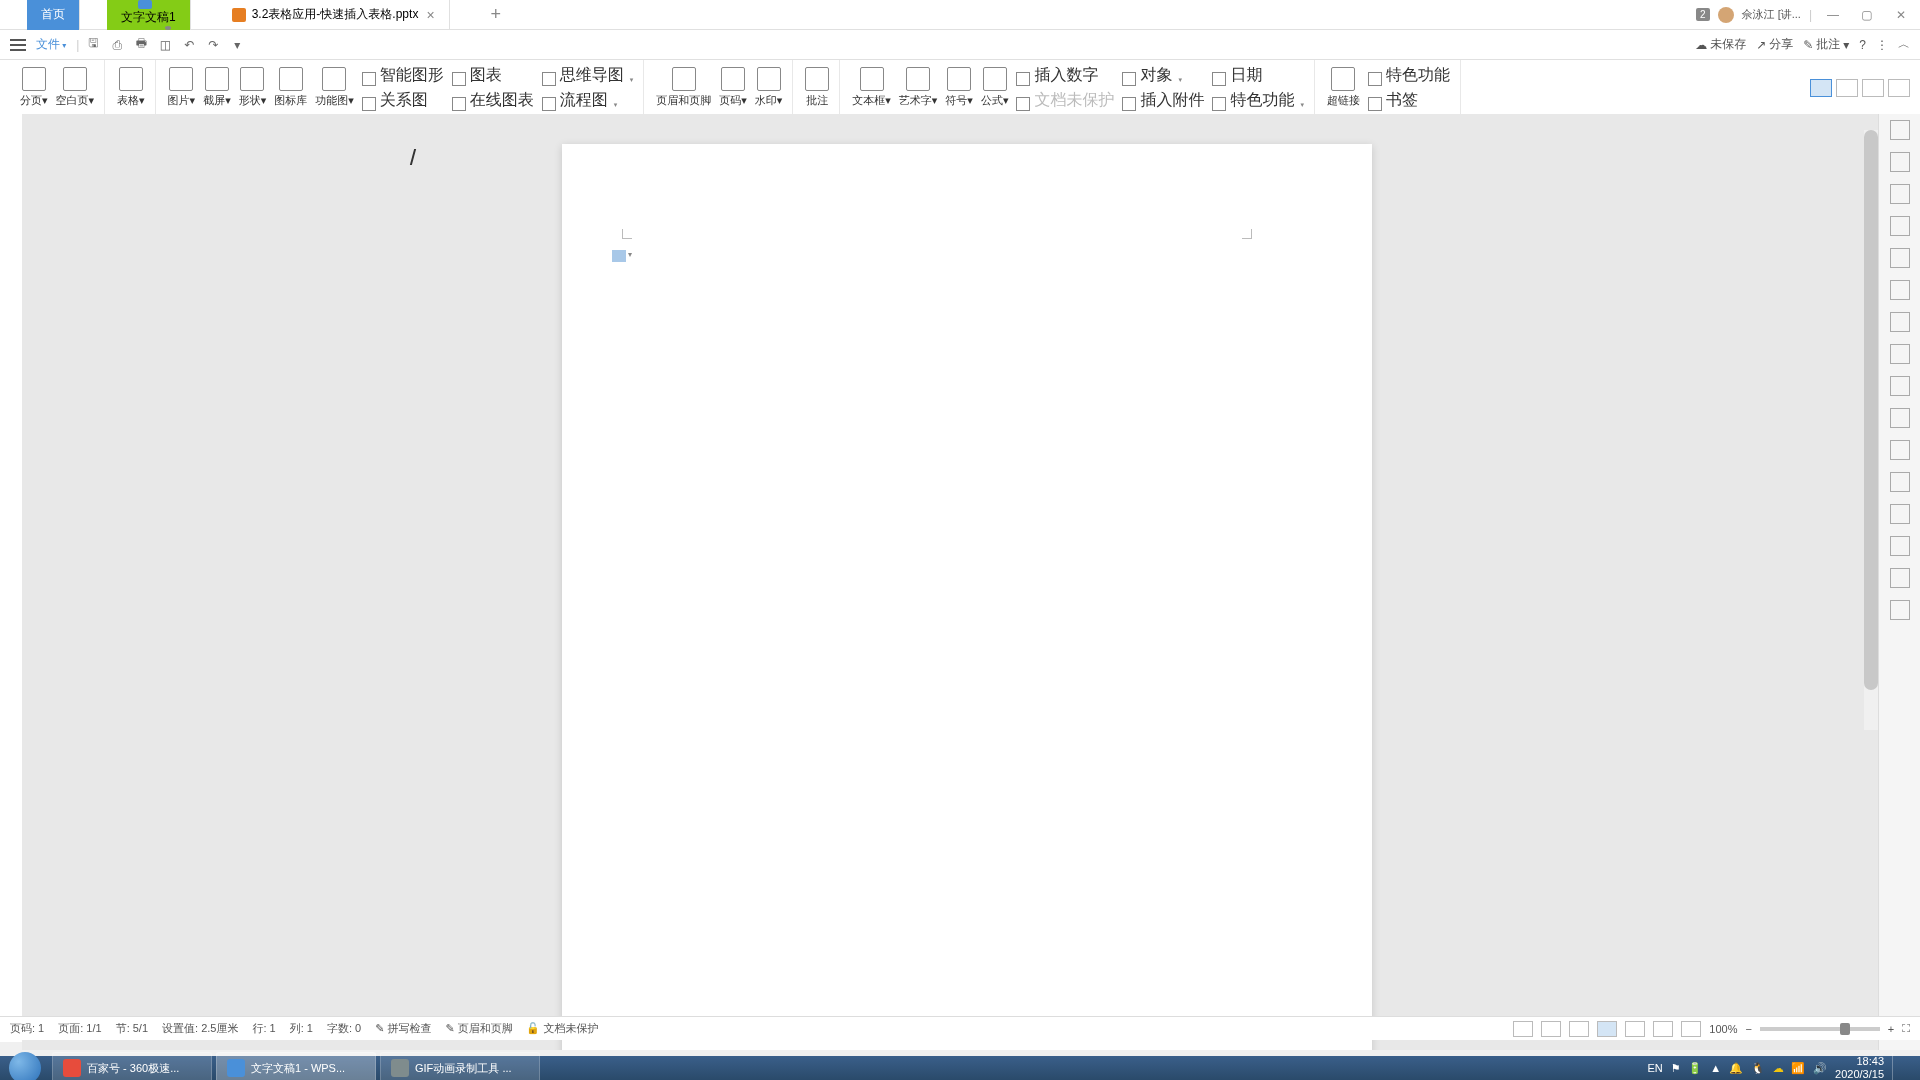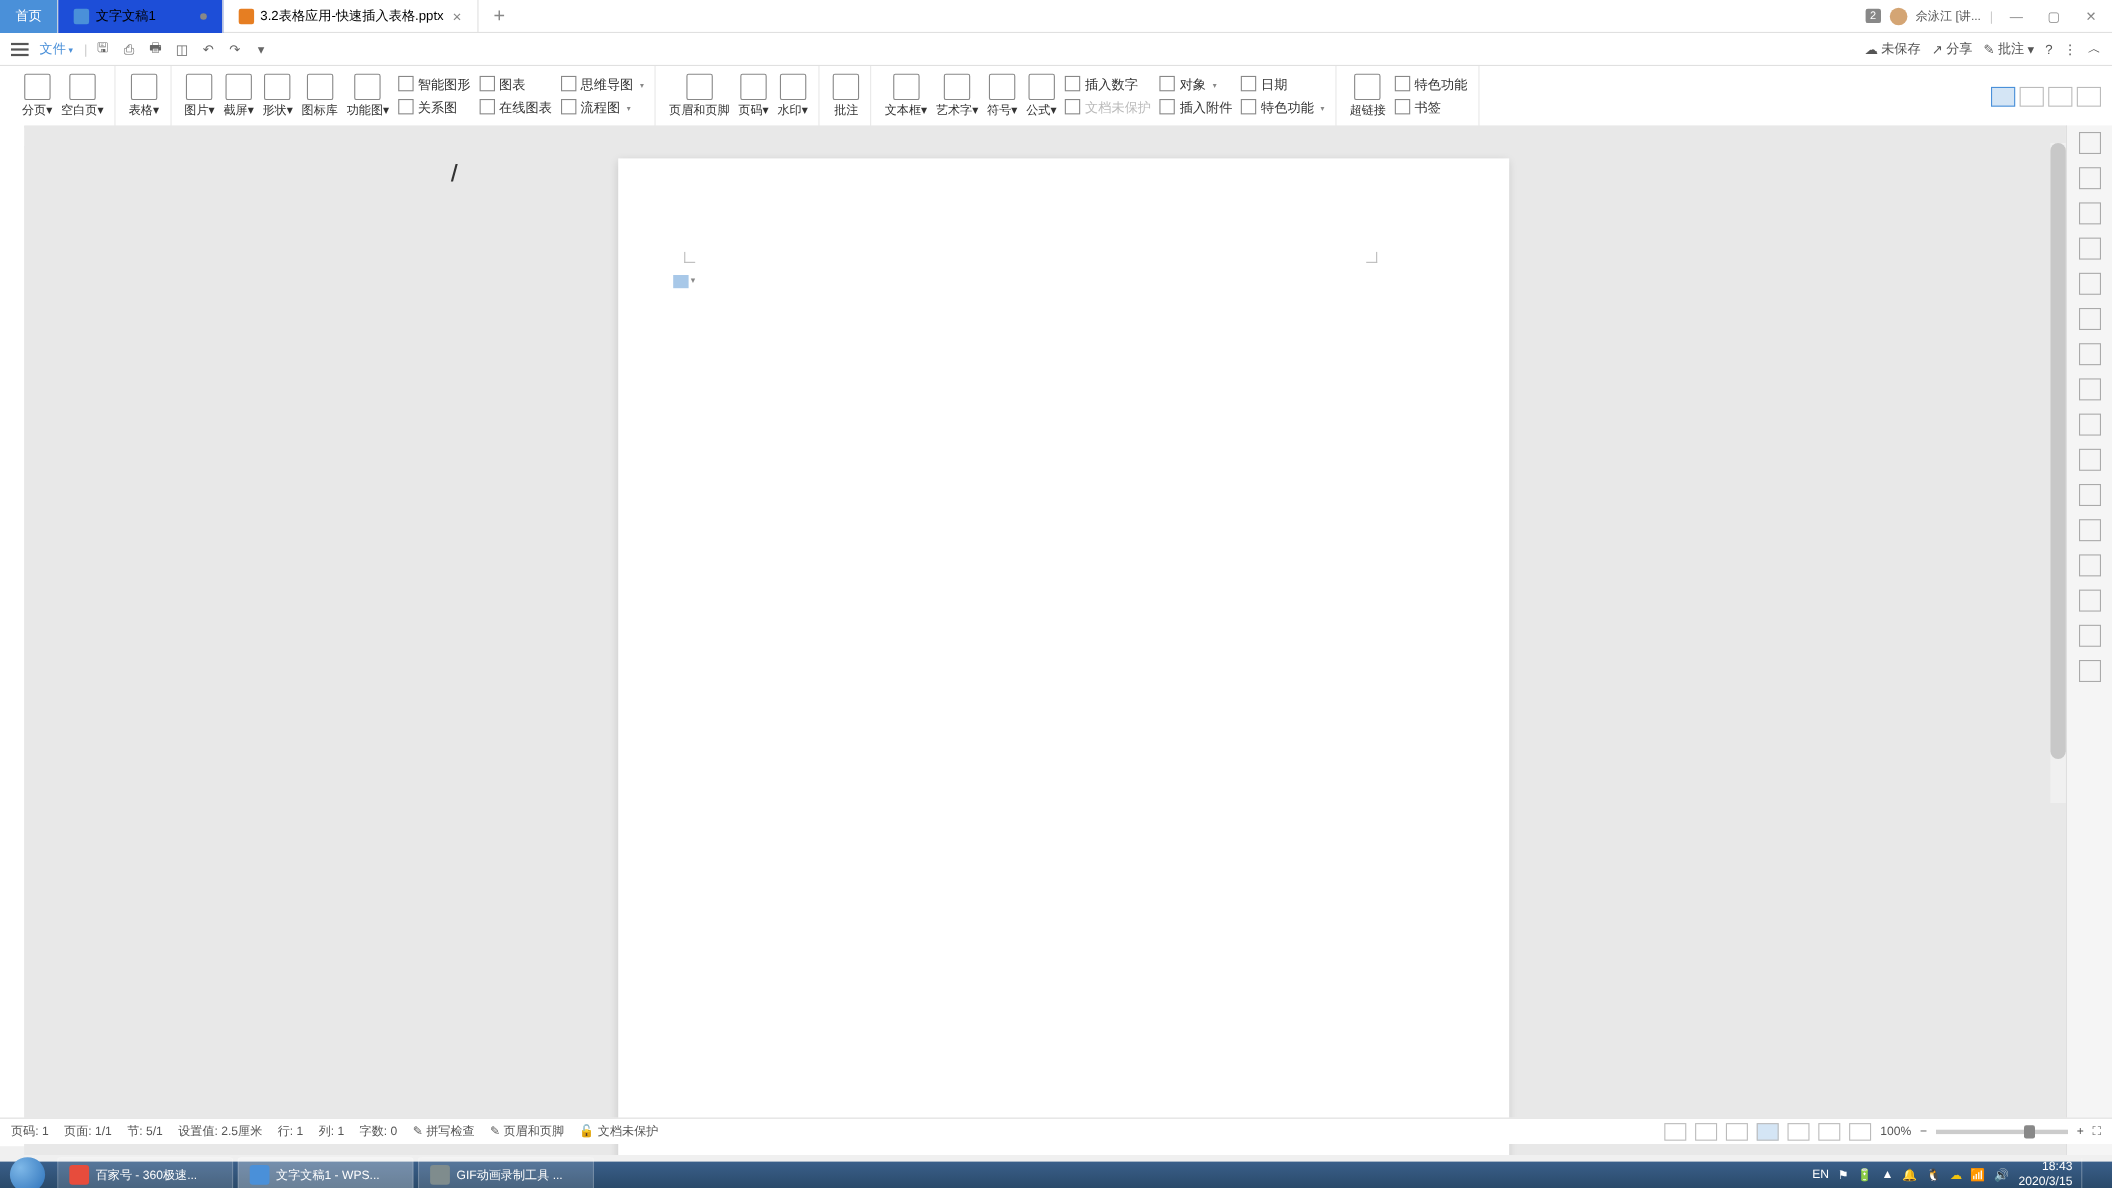--- a/index.html
+++ b/index.html
@@ -1,22 +1,22 @@
 <!DOCTYPE html>
 <html><head>
 <meta charset="utf-8">
 <style>
 * { margin: 0; padding: 0; box-sizing: border-box; font-family: "Microsoft YaHei", sans-serif; }
 body { background: #f0f0f0; width: 1920px; height: 1080px; overflow: hidden; font-size: 12px; position: relative; }
 
 
 .titlebar { height: 30px; background: #fff; display: flex; align-items: center; border-bottom: 1px solid #e0e0e0; }
-.tab { height: 30px; display: flex; align-items: center; padding: 0 14px; border-right: 1px solid #e0e0e0; cursor: pointer; position: relative; }
+.tab { height: 30px; display: flex; align-items: center; padding: 0 14px; border-right: 1px solid #e0e0e0; cursor: pointer; position: relative; margin-left: 27px; }
 .tab.home { background: #4a90d9; color: #fff; }
-.tab.active { background: #1d4ed8; }
+.tab.active { background: #84cc16; flex-direction: column; }
 .tab .doc-icon { width: 14px; height: 14px; margin-right: 6px; display: inline-block; }
 .tab .doc-icon.word { background: #4a90d9; border-radius: 2px; }
 .tab .doc-icon.ppt { background: #e67e22; border-radius: 2px; }
 .tab .dot { width: 6px; height: 6px; background: #888; border-radius: 50%; margin-left: 40px; }
 .tab .close { margin-left: 8px; color: #888; font-size: 14px; }
 .tab.new { border: none; font-size: 18px; color: #888; }
 .titlebar-right { margin-left: auto; display: flex; align-items: center; gap: 8px; padding-right: 6px; }
 .titlebar-right .badge { background: #888; color: #fff; padding: 1px 4px; border-radius: 2px; font-size: 10px; }
 .titlebar-right .user-icon { width: 16px; height: 16px; background: #d4a574; border-radius: 50%; }
 .titlebar-right .user-name { color: #555; font-size: 11px; }
@@ -37,21 +37,21 @@
 .menubar-right .item { display: flex; align-items: center; gap: 3px; cursor: pointer; }
 
 
 .ribbon { height: 56px; background: #fff; display: flex; align-items: center; padding: 0 10px; border-bottom: 1px solid #d0d0d0; gap: 2px; }
 .ribbon-group { display: flex; align-items: center; padding: 0 6px; border-right: 1px solid #e8e8e8; height: 100%; }
 .ribbon-group:last-child { border-right: none; }
 .big-btn { display: flex; flex-direction: column; align-items: center; justify-content: center; height: 100%; padding: 0 4px; cursor: pointer; gap: 2px; }
 .big-btn .ico { width: 24px; height: 24px; border: 1px solid #888; border-radius: 2px; }
 .big-btn .lbl { font-size: 11px; color: #333; white-space: nowrap; }
 .small-col { display: flex; flex-direction: column; justify-content: center; gap: 4px; padding: 0 4px; }
-.small-btn { display: flex; align-items: flex-start; gap: 4px; font-size: 12px; color: #333; cursor: pointer; white-space: nowrap; }
+.small-btn { display: flex; align-items: flex-end; gap: 4px; font-size: 16px; color: #333; cursor: pointer; white-space: nowrap; }
 .small-btn .ico { width: 14px; height: 14px; border: 1px solid #888; }
 .small-btn .drop::after { content: "▾"; font-size: 7px; margin-left: 2px; color: #888; }
 .ribbon-right { margin-left: auto; display: flex; align-items: center; gap: 4px; }
 .tiny-box { width: 22px; height: 18px; border: 1px solid #bbb; background: #fff; cursor: pointer; }
 .tiny-box.active { background: #d4e5f5; border-color: #4a90d9; }
 
 
 .hruler { height: 18px; background: #fff; margin: 0 22px 0 22px; display: flex; align-items: center; position: relative; border-bottom: 1px solid #ddd; }
 .hruler-tick { position: absolute; font-size: 9px; color: #888; top: 2px; }
 .vruler { position: absolute; left: 0; top: 114px; width: 22px; bottom: 38px; background: #fff; }

